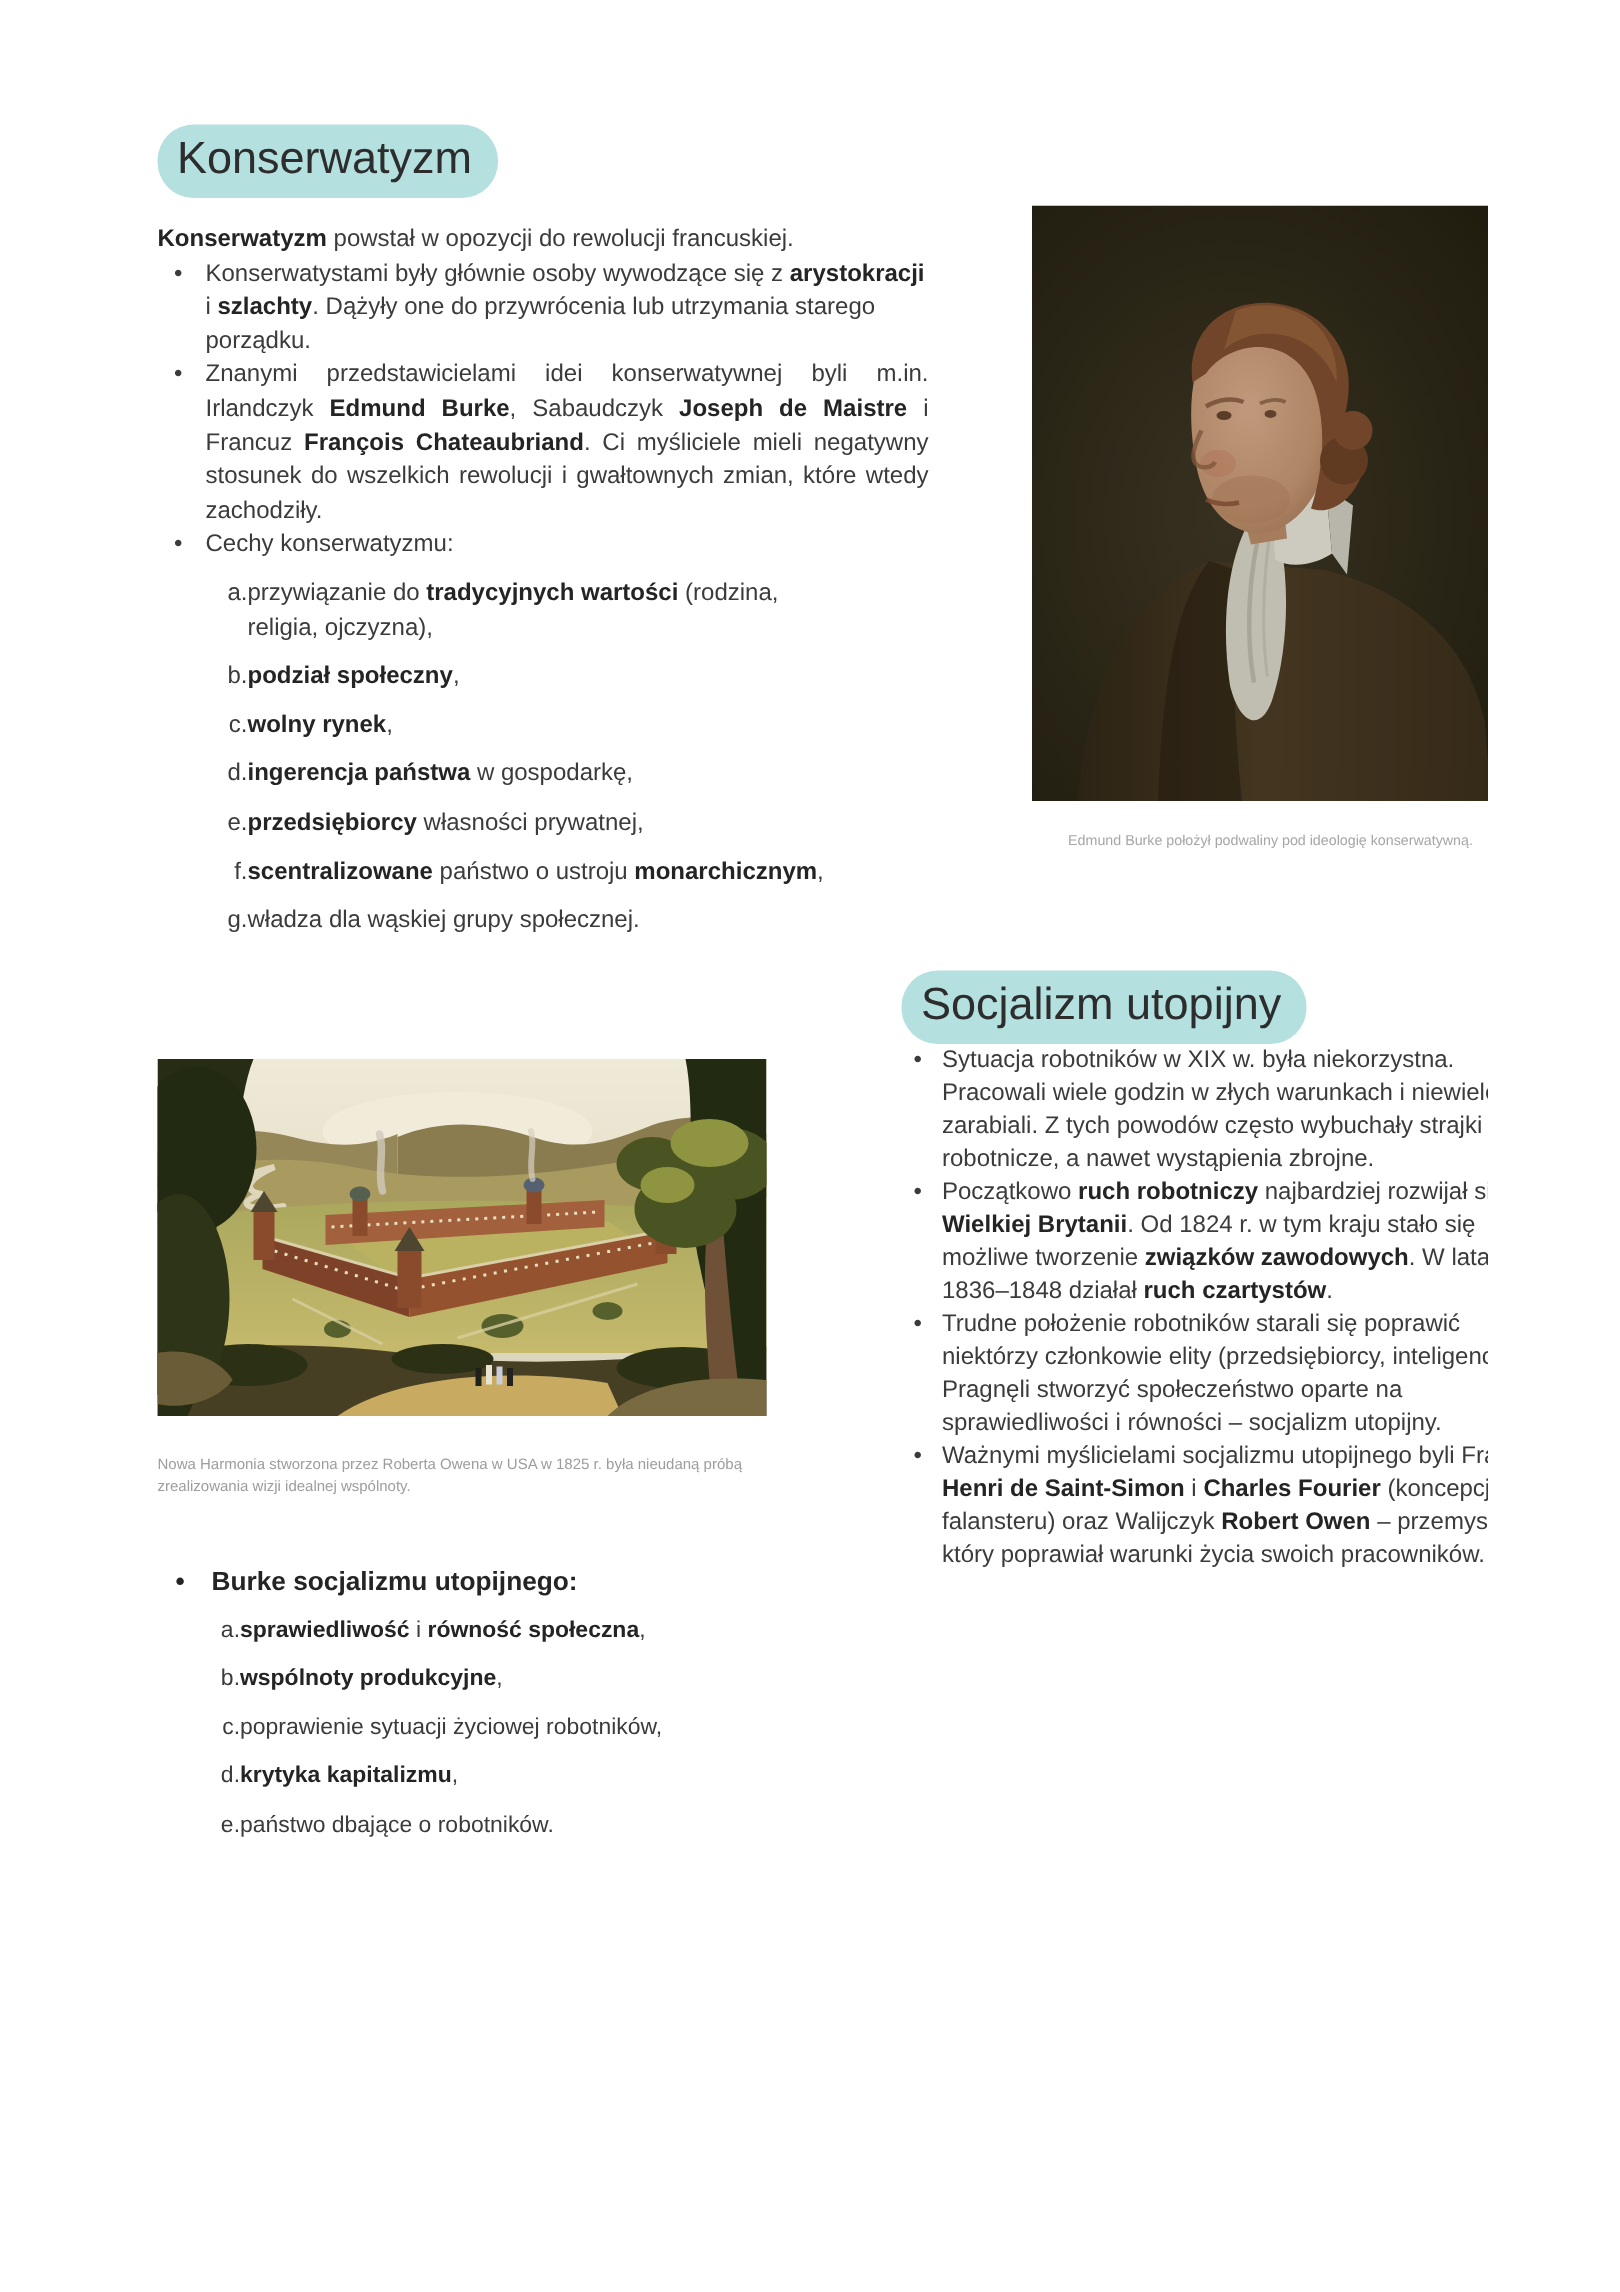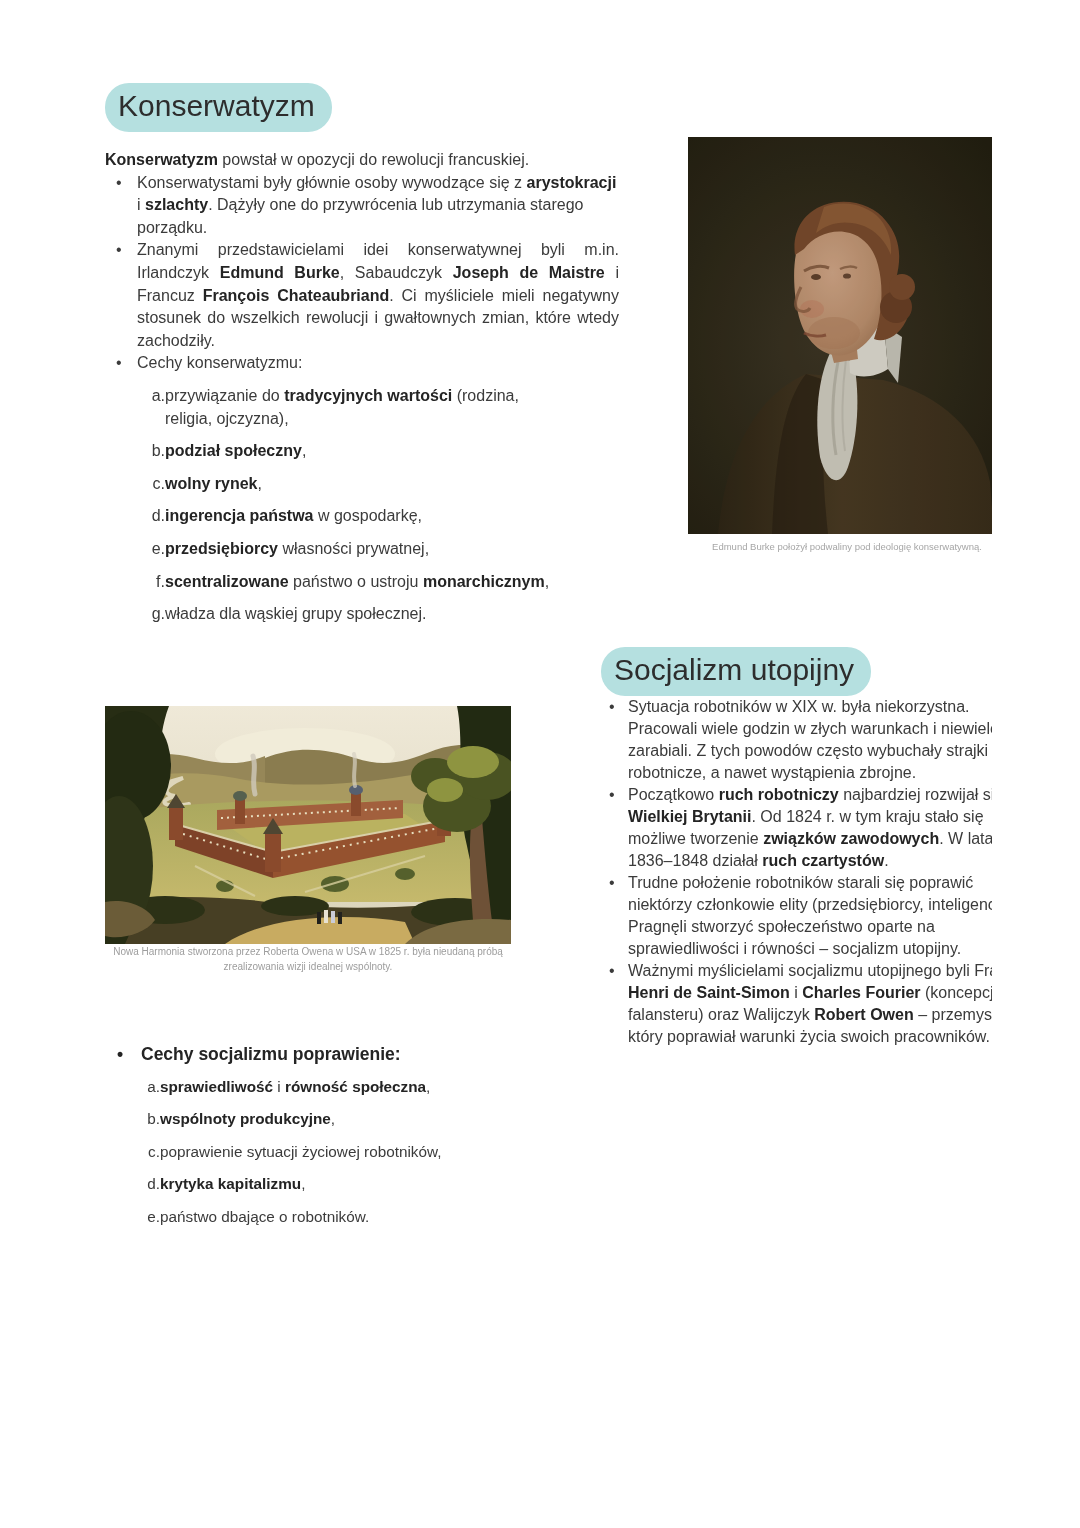--- a/index.html
+++ b/index.html
@@ -20,32 +20,32 @@
   ul.dots > li { position:relative; padding-left:32px; font-size:16px; line-height:22.6px; }
   ul.dots > li::before { content:"\2022"; position:absolute; left:11px; top:0; }
   li.just { text-align:justify; }
   ol.alpha { list-style:none; counter-reset:item; margin:0; padding:0 0 0 28px; }
   ol.alpha > li { position:relative; counter-increment:item; max-width:400px;margin-top:10px; }
   ol.alpha > li::before { content:counter(item,lower-alpha) "."; position:absolute; right:100%; white-space:nowrap; color:#3b3b3b; font-weight:400; }
 
   
   .fig-burke { position:absolute; left:688px; top:137px; width:318px; margin:0; }
   .fig-burke svg { display:block; }
-  .fig-burke figcaption { margin-top:7px; text-align:center; font-size:9.5px; color:#a6a6a6; }
+  .fig-burke figcaption { margin-top:21px; text-align:center; font-size:9.5px; color:#a6a6a6; }
 
   
   .sec-utop { position:absolute; left:601px; top:647px; width:440px; }
   .sec-utop .intro { margin:15px 0 0 0; font-size:15.5px; line-height:22px; }
   .sec-utop ul.dots > li { padding-left:27px; font-size:16px; line-height:22px; }
   .sec-utop ul.dots > li::before { left:8px; }
 
   
   .fig-harmony { position:absolute; left:105px; top:706px; width:406px; margin:0; }
   .fig-harmony svg { display:block; }
-  .fig-harmony figcaption { margin-top:0; text-align:center; font-size:10px; line-height:15px; color:#9d9d9d; }
+  .fig-harmony figcaption { margin-top:25px; text-align:left; font-size:10px; line-height:15px; color:#9d9d9d; }
 
   
   .sec-cechy { position:absolute; left:105px; top:1042px; width:470px; }
   .cechy-head { position:relative; padding-left:36px; font-size:17.5px; font-weight:bold; color:#242424; line-height:24px; }
   .cechy-head::before { content:"\2022"; position:absolute; left:12px; top:0; font-weight:bold; }
   .sec-cechy ol.alpha { padding-left:55px; margin-top:1px; }
   .sec-cechy ol.alpha > li { font-size:15.3px; line-height:22.4px; max-width:380px; }
 </style>
 </head>
 <body>
@@ -205,21 +205,21 @@
       <g fill="#8e9440">
         <ellipse cx="368" cy="56" rx="26" ry="16"></ellipse>
         <ellipse cx="340" cy="84" rx="18" ry="12"></ellipse>
       </g>
       <path d="M300 238 C320 218 360 210 406 214 L406 238 Z" fill="#7a6a42"></path>
     </svg>
     <figcaption>Nowa Harmonia stworzona przez Roberta Owena w USA w 1825 r. była nieudaną próbą zrealizowania wizji idealnej wspólnoty.</figcaption>
   </figure>
 
   <section class="sec-cechy">
-    <div class="cechy-head"><span class="b">Cechy socjalizmu poprawienie</span><span>:</span></div>
+    <div class="cechy-head"><span class="b">Burke socjalizmu utopijnego</span><span>:</span></div>
     <ol class="alpha">
         <li><span class="b">sprawiedliwość</span><span> i </span><span class="b">równość społeczna</span><span>,</span></li>
         <li><span class="b">wspólnoty produkcyjne</span><span>,</span></li>
         <li><span>poprawienie sytuacji życiowej robotników,</span></li>
         <li><span class="b">krytyka kapitalizmu</span><span>,</span></li>
         <li><span>państwo dbające o robotników.</span></li>
       </ol>
   </section>
 
 </div>

